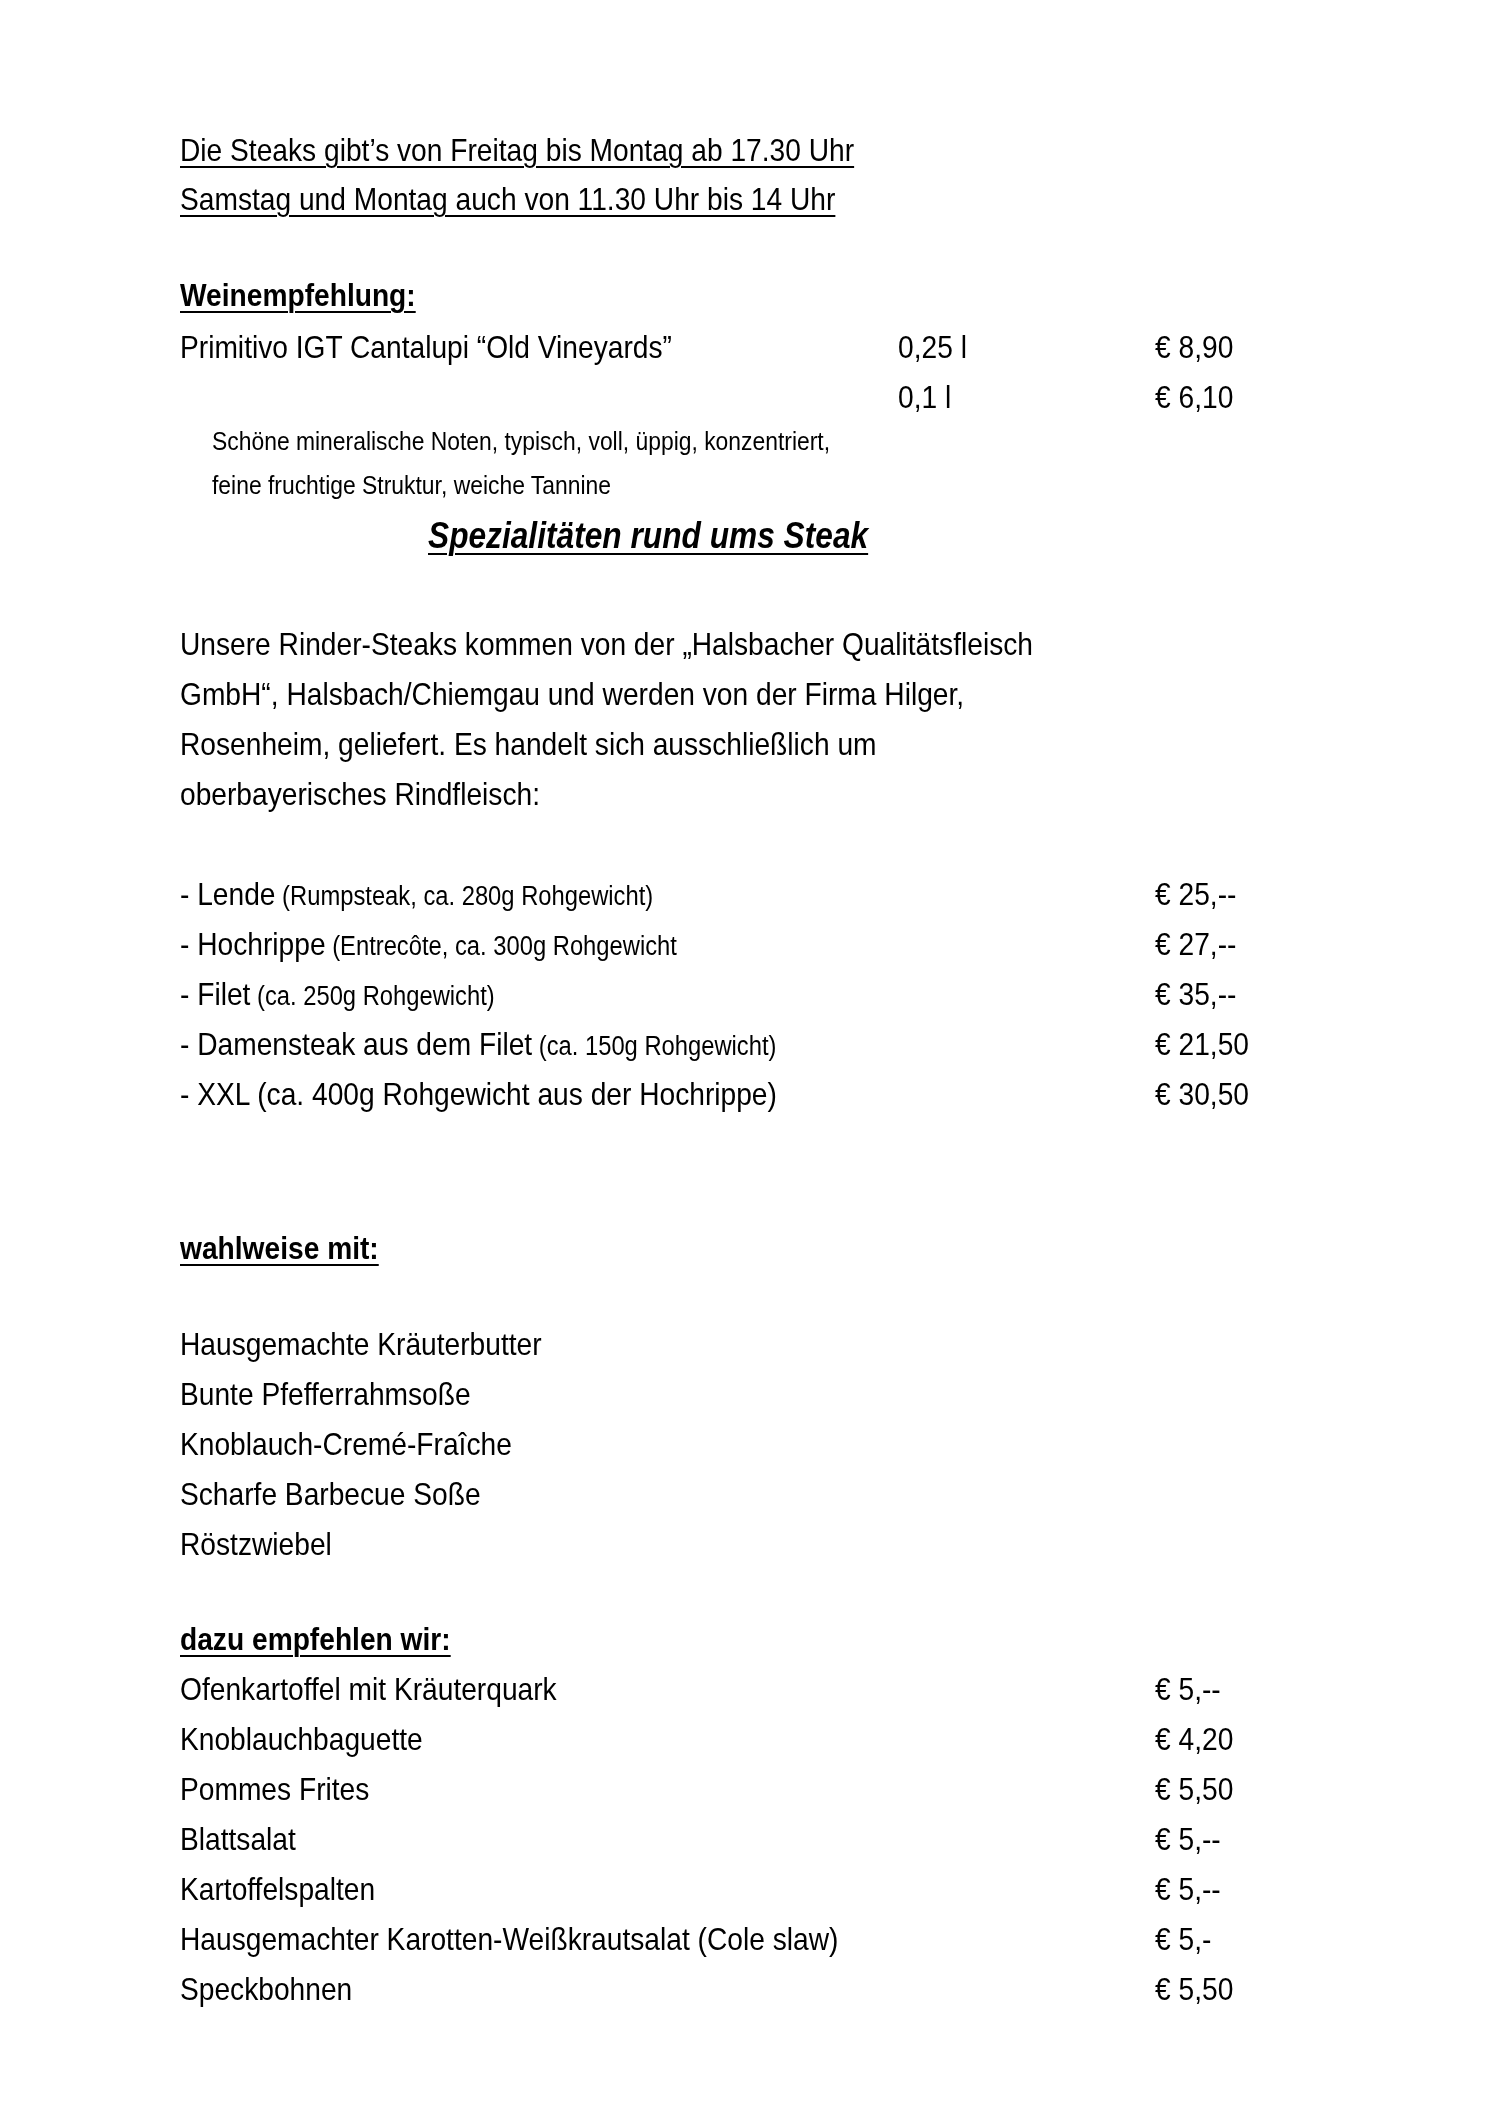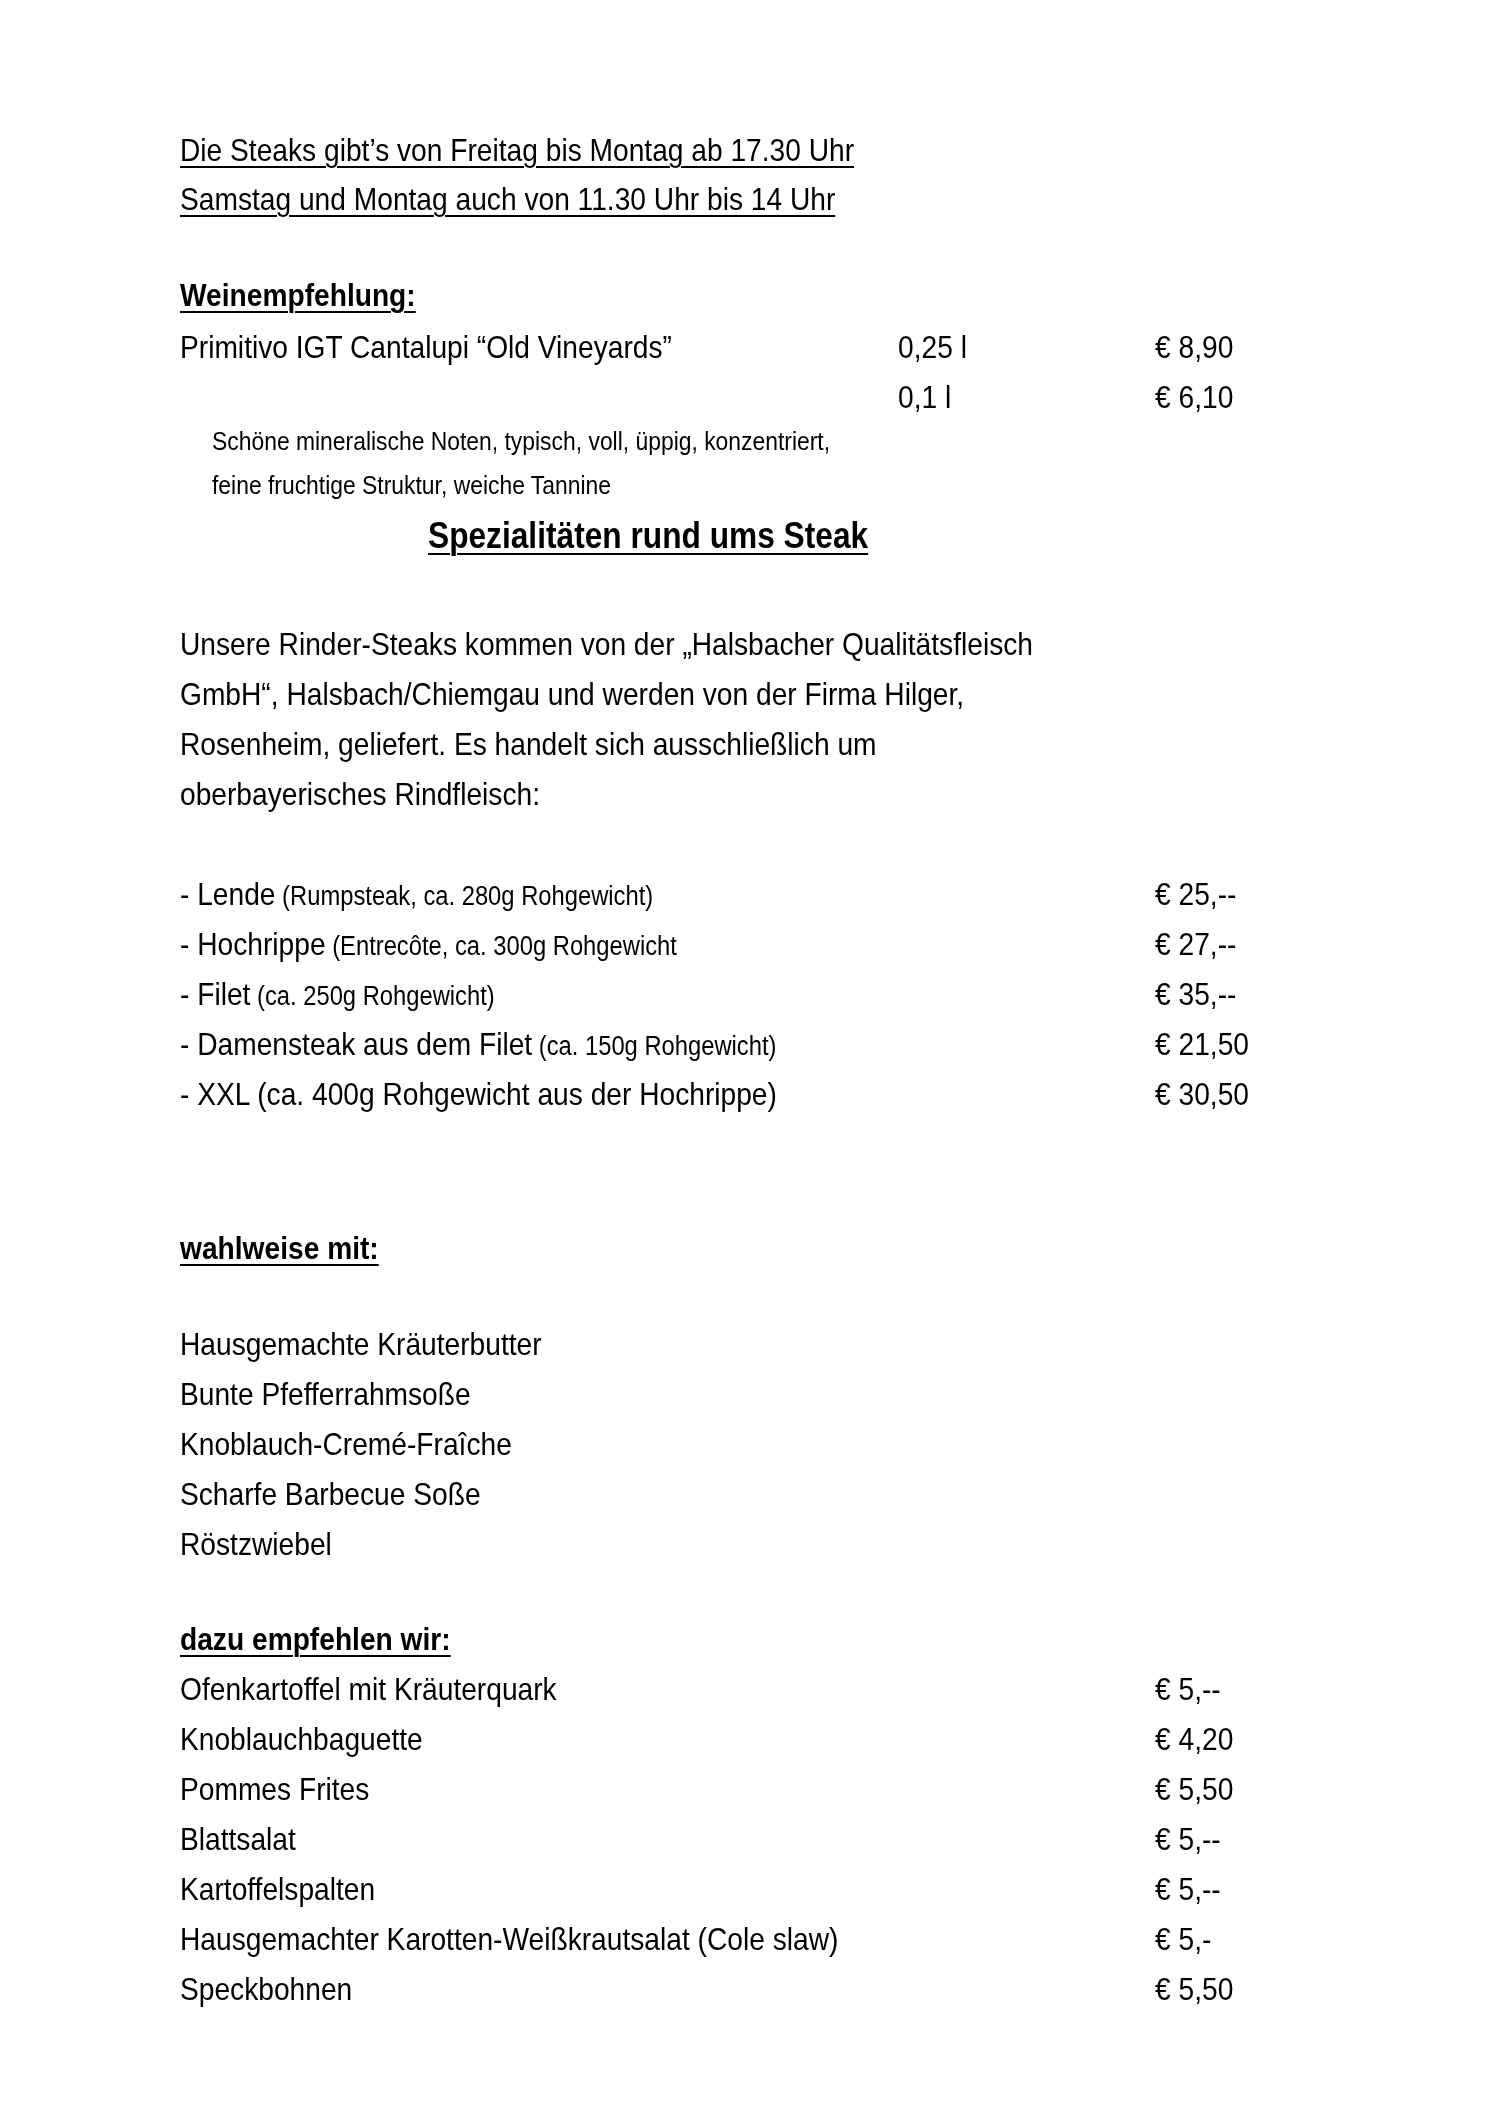--- a/index.html
+++ b/index.html
@@ -5,21 +5,21 @@
   html, body { margin: 0; padding: 0; background: #ffffff; }
   body { width: 1493px; height: 2112px; position: relative; overflow: hidden;
          font-family: "Liberation Sans", "DejaVu Sans", sans-serif; color: #000; }
   .line { position: absolute; left: 180px; font-size: 32px; line-height: 1; white-space: nowrap; transform: scaleX(0.88); transform-origin: left top; }
   .u { text-decoration: underline; text-decoration-thickness: 2px; text-underline-offset: 5px; }
   .b { font-weight: bold; }
   .small { font-size: 27px; }
   .note { font-size: 26px; }
   .col-vol { position: absolute; left: 898px; font-size: 32px; line-height: 1; white-space: nowrap; transform: scaleX(0.88); transform-origin: left top; }
   .col-price { position: absolute; left: 1155px; font-size: 32px; line-height: 1; white-space: nowrap; transform: scaleX(0.88); transform-origin: left top; }
-  .heading-center { position: absolute; left: 0; width: 1287px; text-align: center; font-size: 36px; font-weight: bold; line-height: 1; }
+  .heading-center { position: absolute; left: 0; width: 1287px; text-align: center; font-size: 36px; font-weight: bold; line-height: 1; font-style: italic; }
   .heading-center span { display: inline-block; transform: scaleX(0.88); margin-left: 10px; }
 </style>
 </head>
 <body>
 
 <div>
 
   <div class="line u" style="top:134px">Die Steaks gibt’s von Freitag bis Montag ab 17.30 Uhr</div>
   <div class="line u" style="top:183px">Samstag und Montag auch von 11.30 Uhr bis 14 Uhr</div>
 

